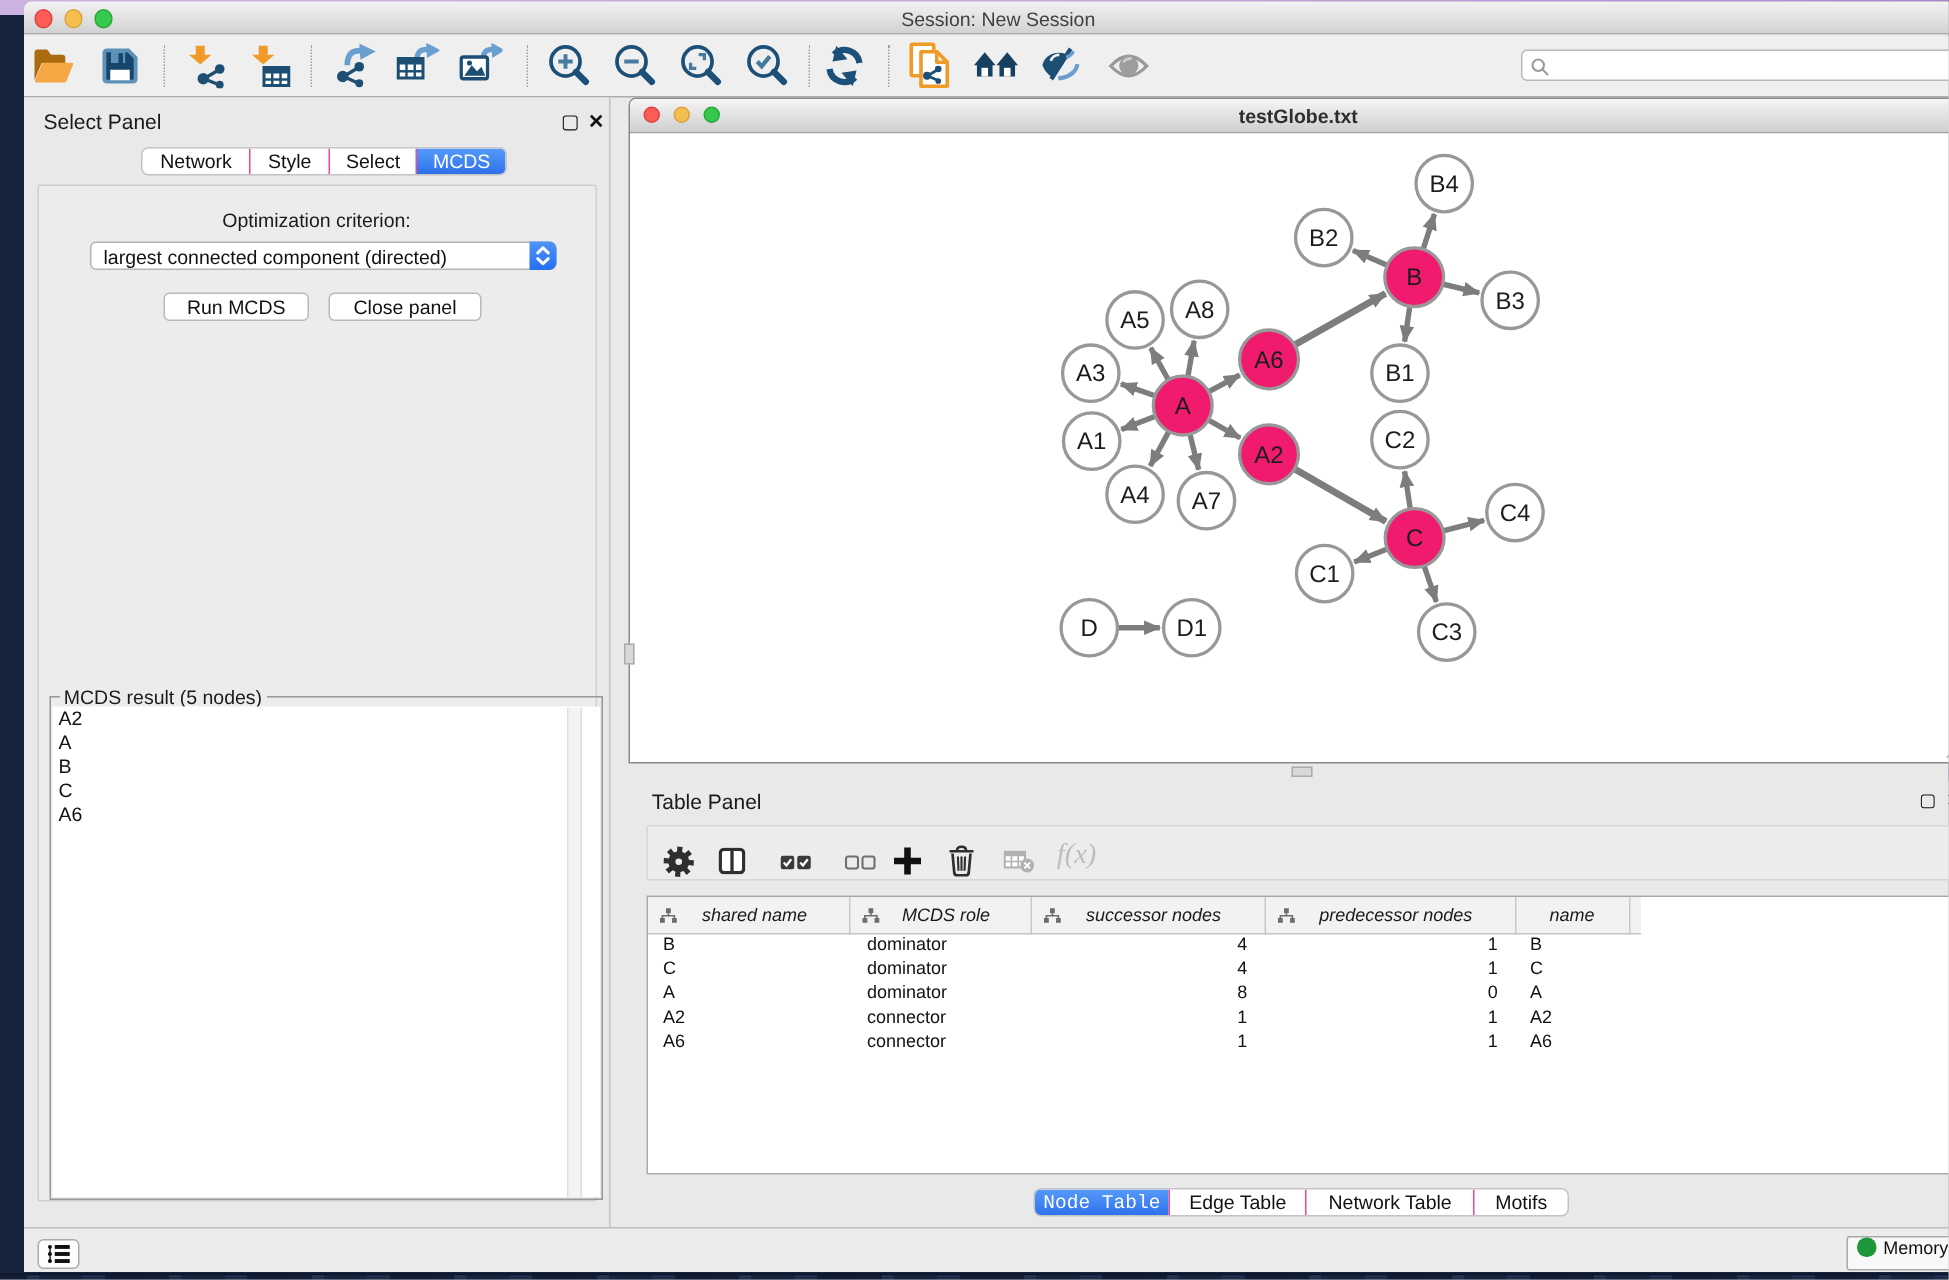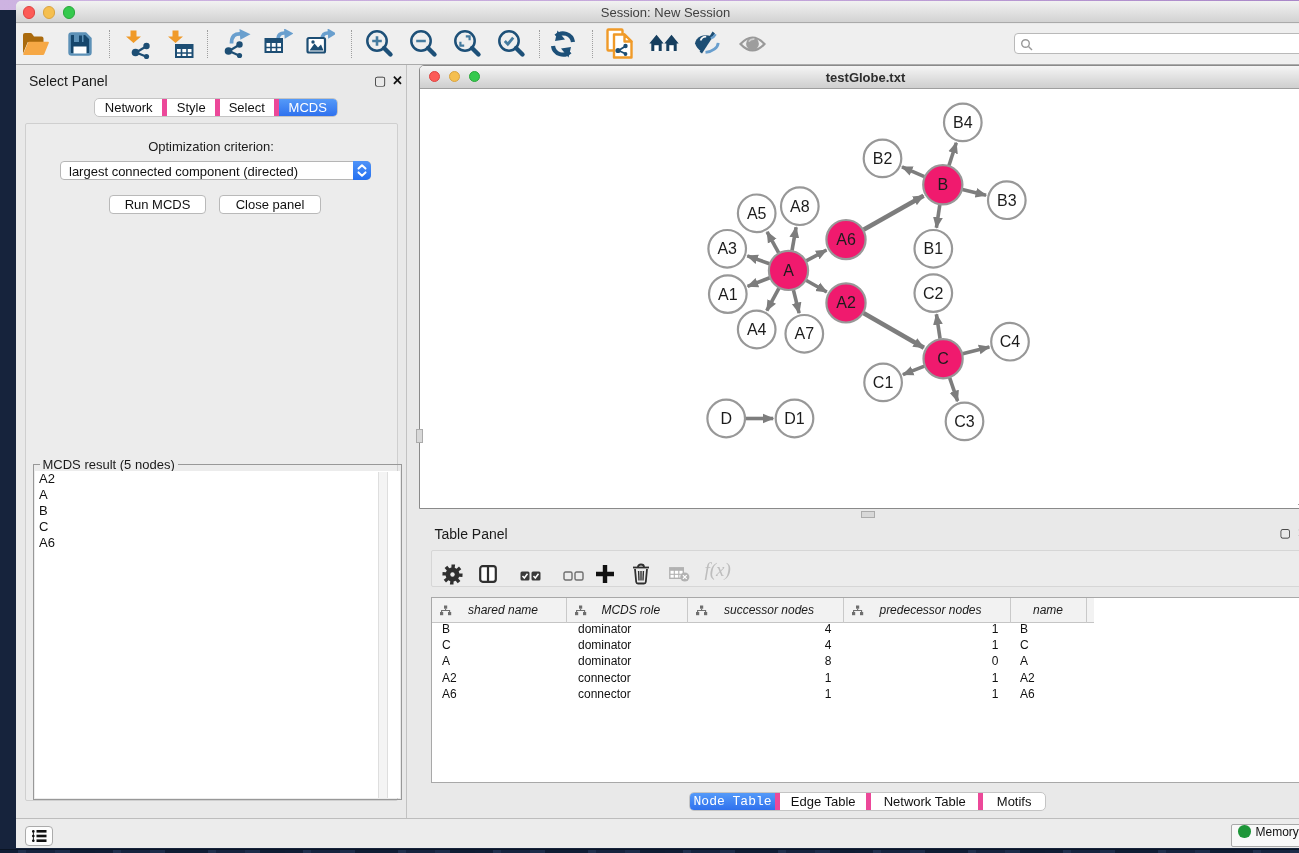--- a/index.html
+++ b/index.html
@@ -32,21 +32,21 @@
   background:#ffffff; border:1px solid #b9b9b9; border-radius:4px; }
 #searchbox svg { position:absolute; left:5px; top:3.5px; }
 
 #cpanel { left:0; top:63.5px; width:390.5px; height:753.5px; background:#e9e9e9;
   border-right:1px solid #c2c2c2; }
 #cpanel .ptitle { position:absolute; left:13px; top:8px; font-size:14px; color:#1a1a1a; }
 .wbtns { position:absolute; top:9px; font-size:13px; color:#111; }
 .tabseg { position:absolute; display:flex; font-size:13px; color:#111;
   border:1px solid #c4c4c4; border-radius:5px; background:#fff; overflow:hidden; height:19px; }
 .tabseg > div { display:flex; align-items:center; justify-content:center;
-  border-right:5px solid #ec4899; height:100%; }
+  border-right:1px solid #ec4899; height:100%; }
 .tabseg > div:last-child { border-right:none; }
 .tabseg .on { background:linear-gradient(#559af8,#2f71ee); color:#fff; }
 #cp-tabs { left:78px; top:33px; width:244px; }
 #cp-tabs .s1 { width:73px; } #cp-tabs .s2 { width:53px; } #cp-tabs .s3 { width:59px; }
 #cp-tabs .s4 { width:59px; }
 #cp-body { position:absolute; left:8.5px; top:58px; width:373px; height:678px;
   background:#ececec; border:1px solid #cfcfcf; border-radius:2px; }
 #cp-body .optlabel { position:absolute; left:0; width:100%; top:15px; text-align:center;
   font-size:13px; color:#1a1a1a; }
 #combo { position:absolute; left:34.5px; top:37px; width:311px; height:19.5px;

